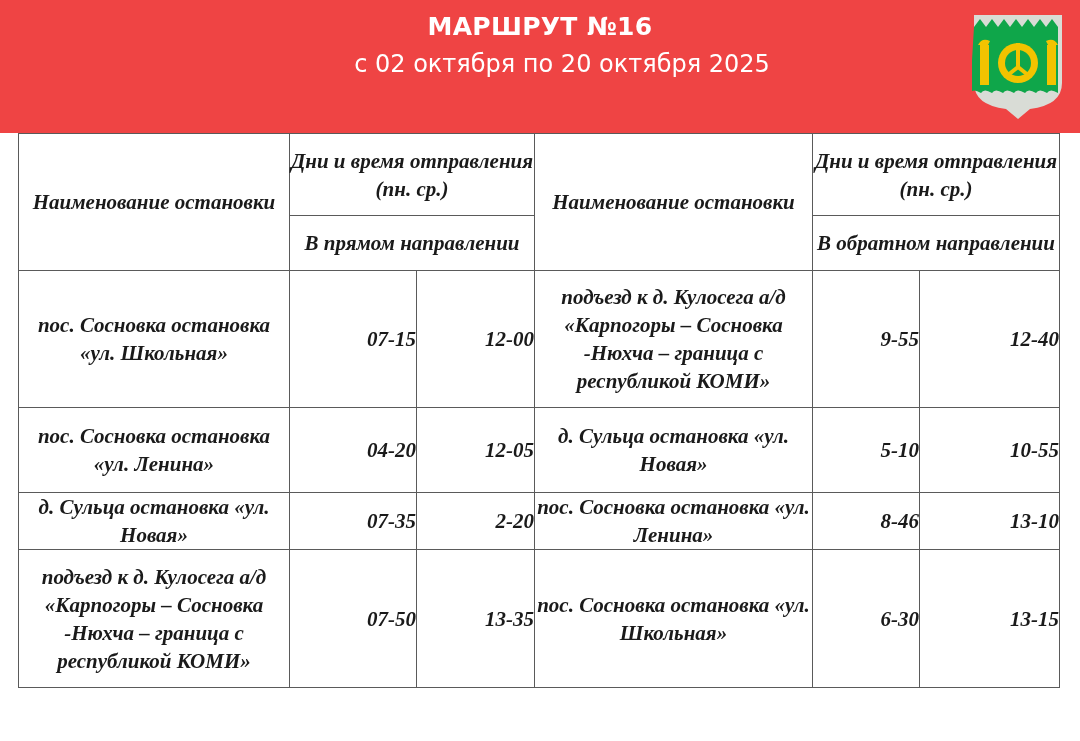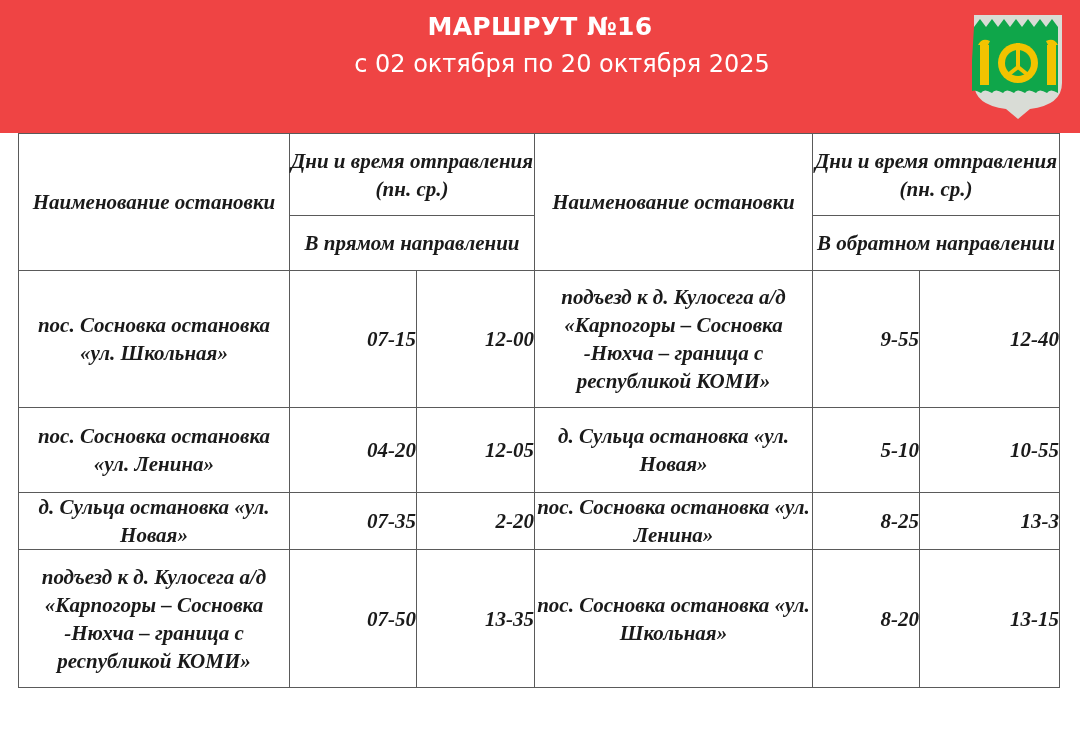--- a/index.html
+++ b/index.html
@@ -92,25 +92,25 @@
     <td class="time">12-05</td>
     <td class="stop">д. Сульца остановка «ул. Новая»</td>
     <td class="time">5-10</td>
     <td class="time">10-55</td>
   </tr>
   <tr class="r3">
     <td class="stop">д. Сульца остановка «ул. Новая»</td>
     <td class="time">07-35</td>
     <td class="time">2-20</td>
     <td class="stop">пос. Сосновка остановка «ул. Ленина»</td>
-    <td class="time">8-25</td>
-    <td class="time">13-3</td>
+    <td class="time">8-46</td>
+    <td class="time">13-10</td>
   </tr>
   <tr class="r4">
     <td class="stop">подъезд к д. Кулосега а/д «Карпогоры – Сосновка -Нюхча – граница с республикой КОМИ»</td>
     <td class="time">07-50</td>
     <td class="time">13-35</td>
     <td class="stop">пос. Сосновка остановка «ул. Школьная»</td>
-    <td class="time">8-20</td>
+    <td class="time">6-30</td>
     <td class="time">13-15</td>
   </tr>
 </tbody>
   </table>
 
 </body></html>

